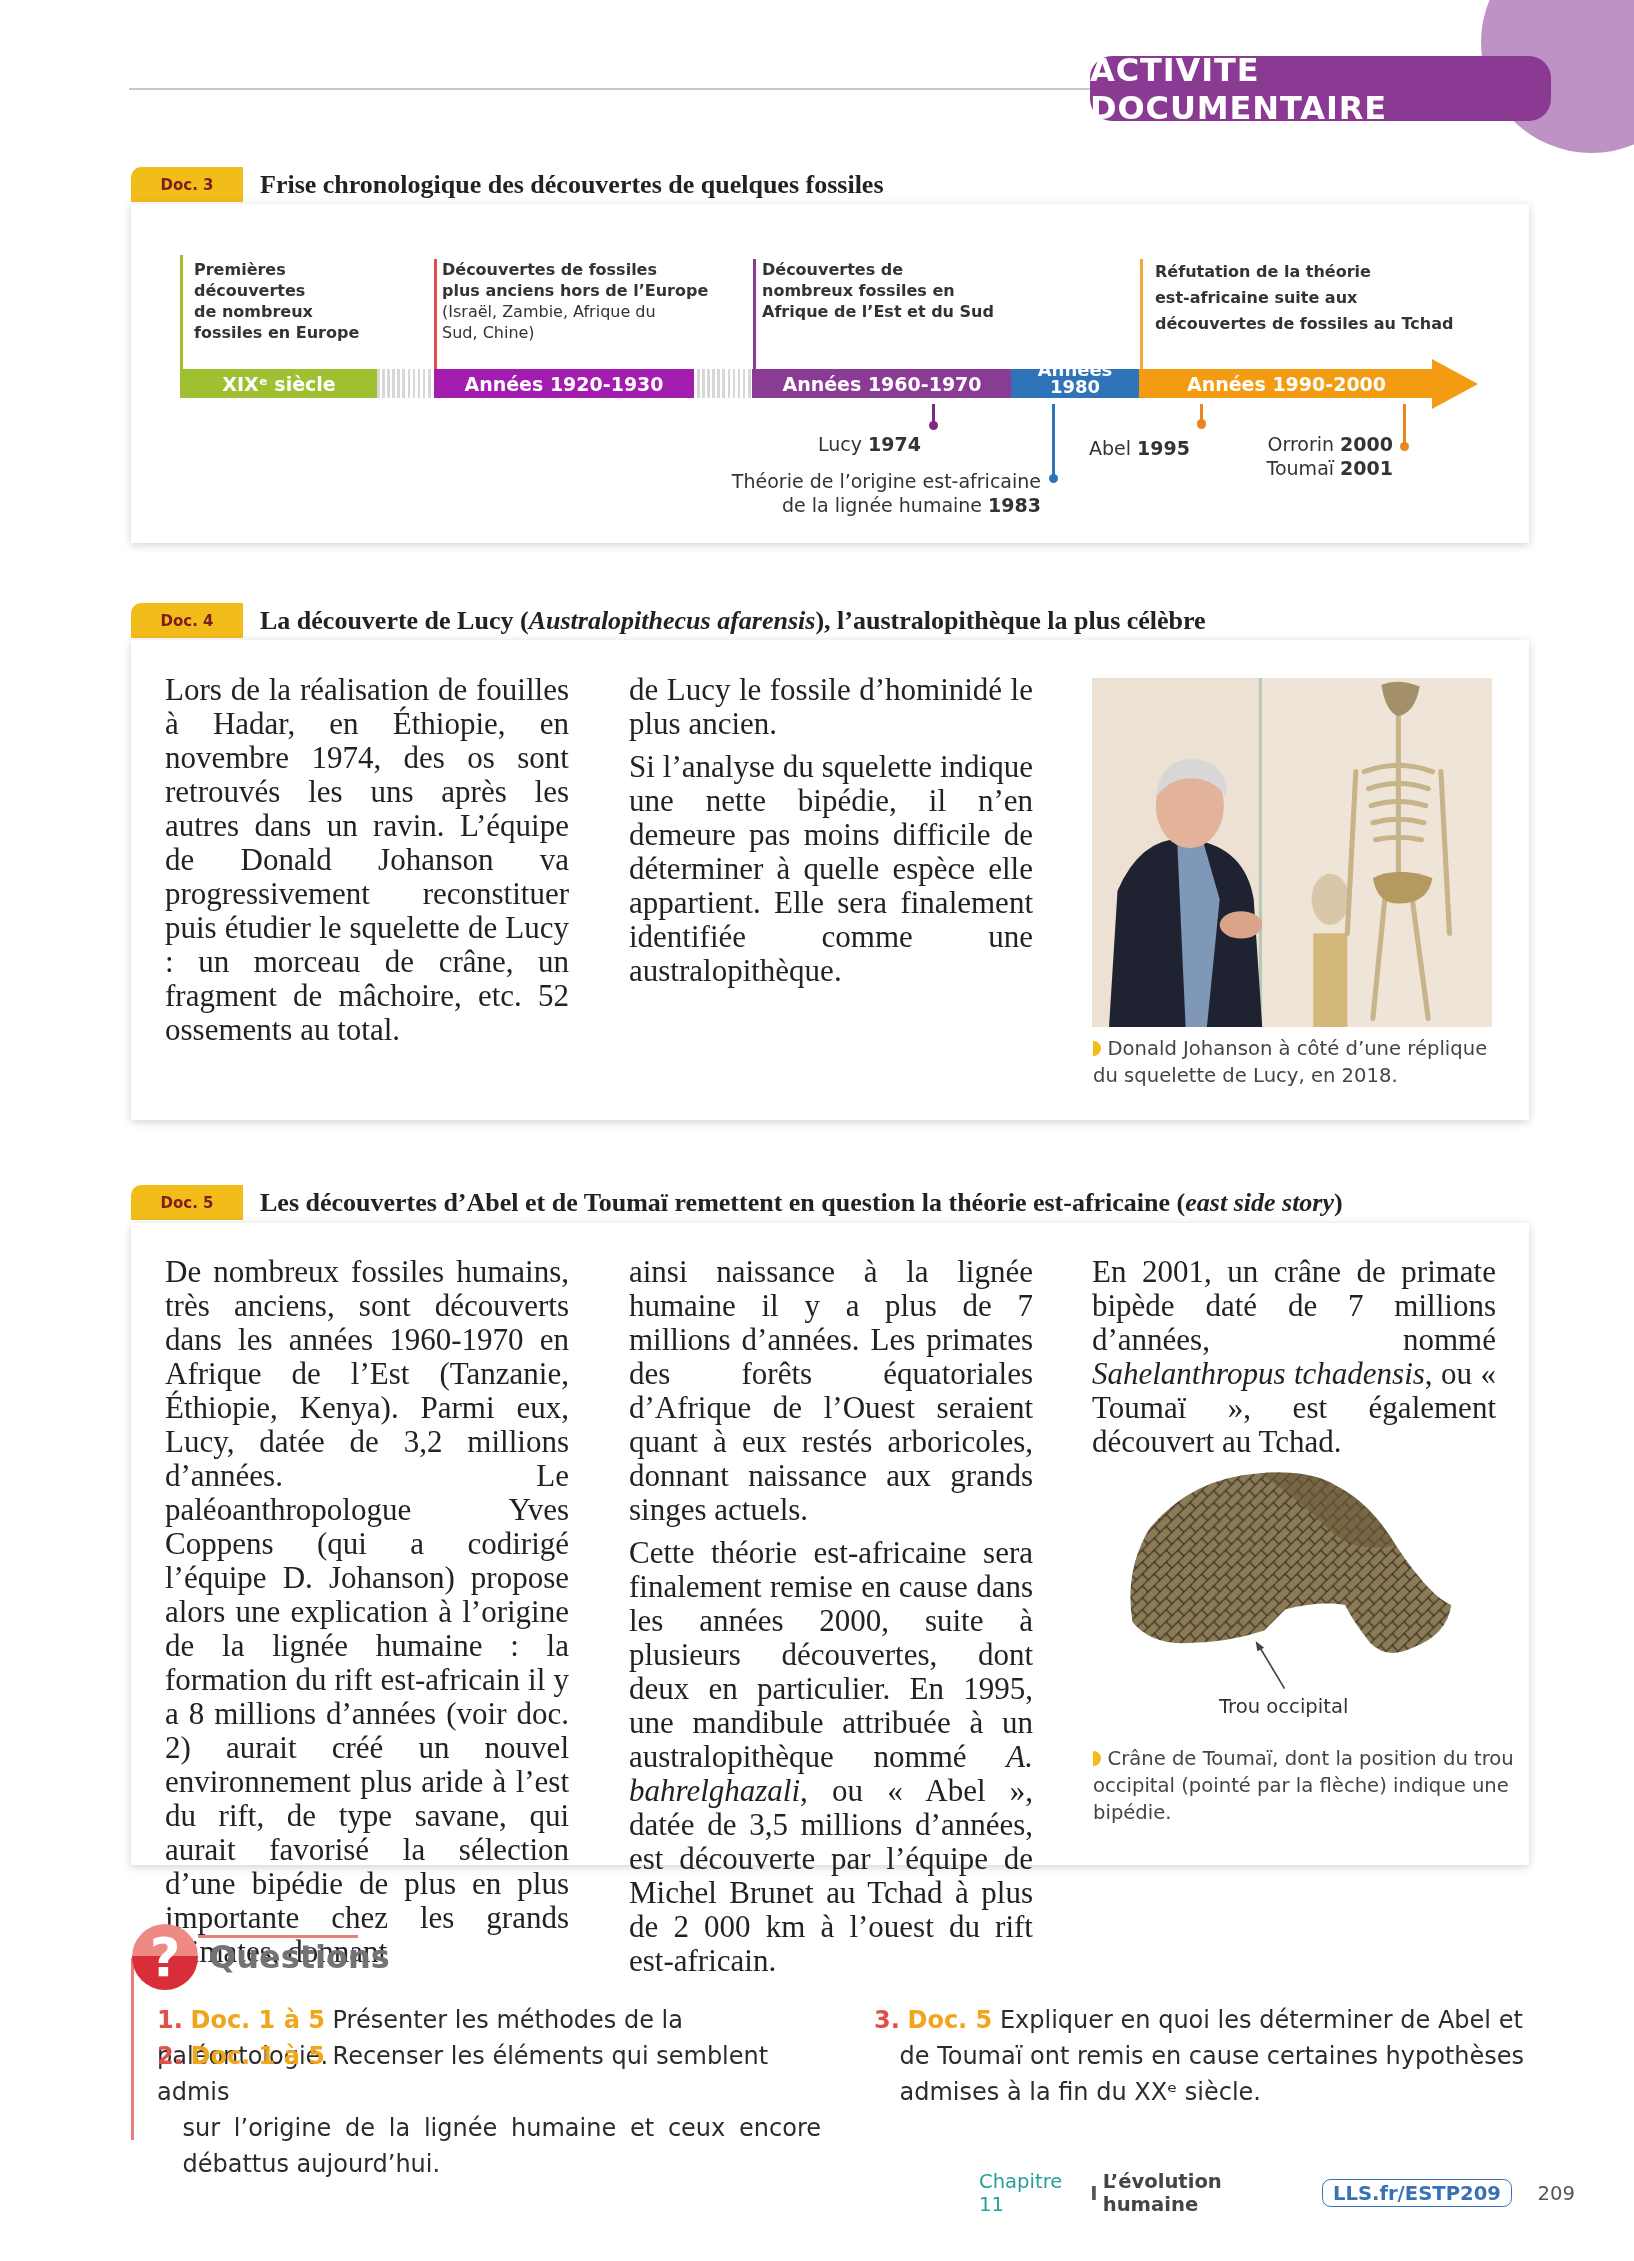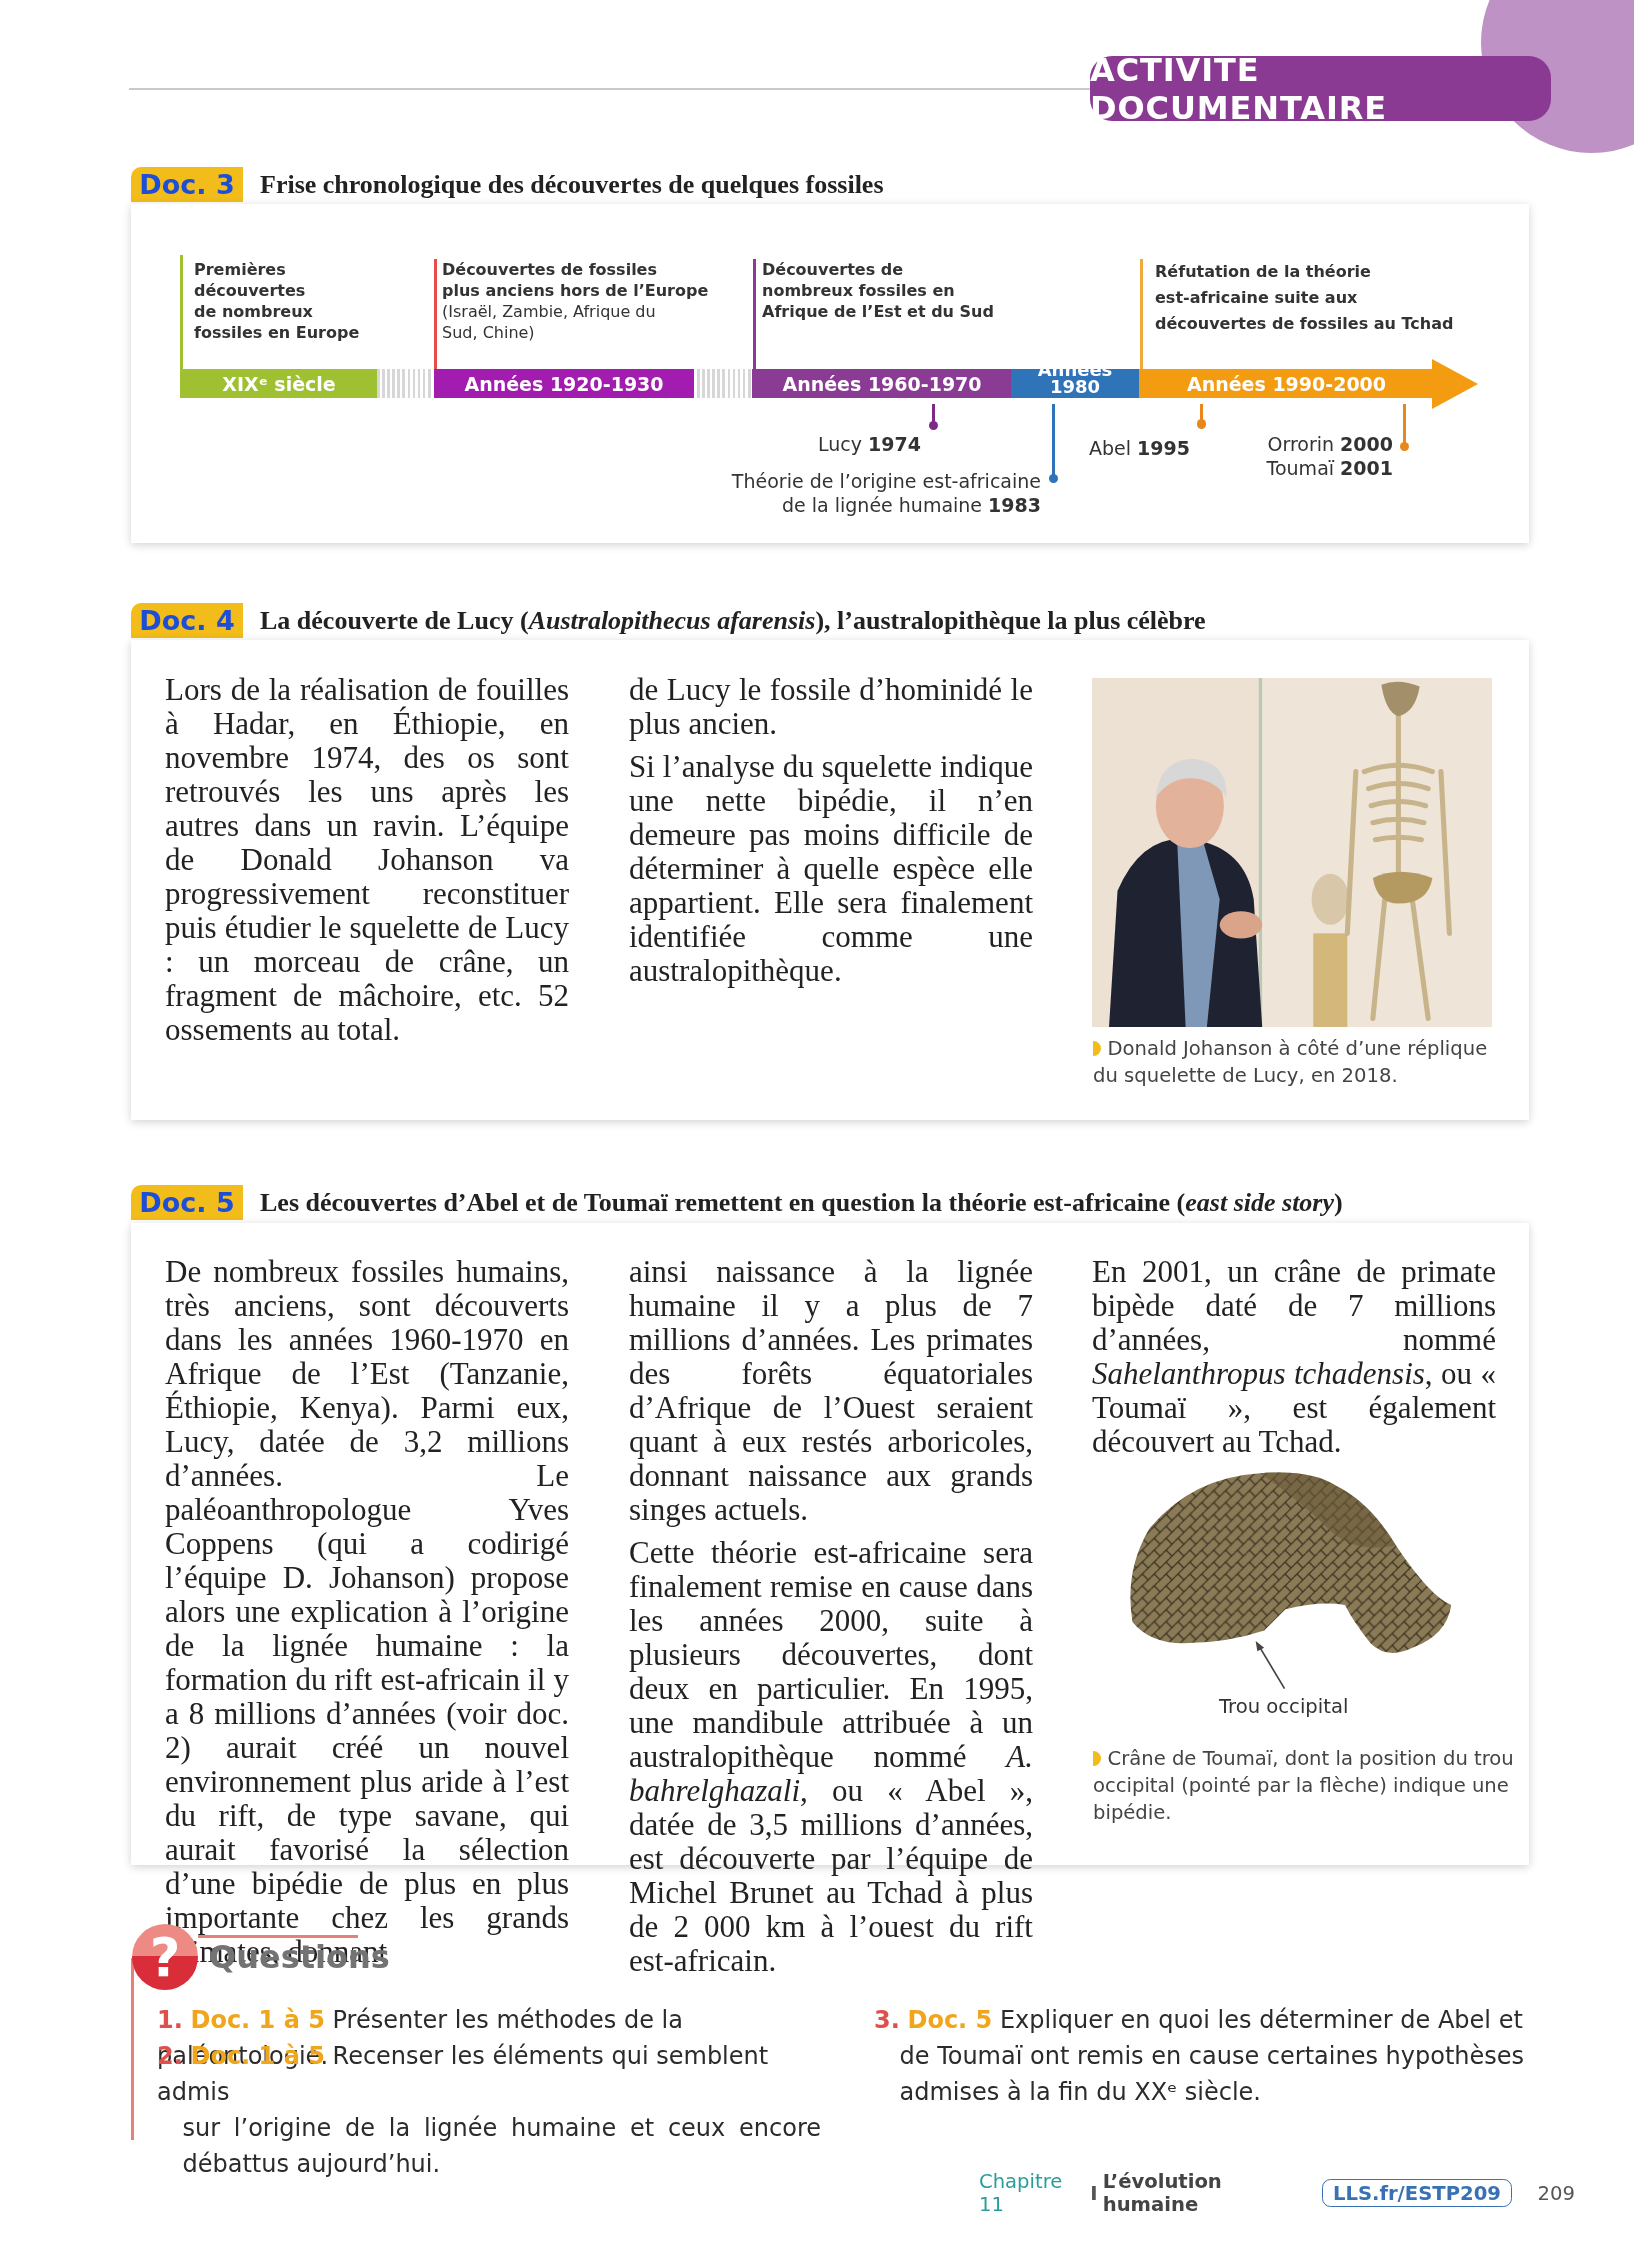--- a/index.html
+++ b/index.html
@@ -4,21 +4,21 @@
 <style>
   * { box-sizing: border-box; margin: 0; padding: 0; }
   html, body { width: 1635px; height: 2261px; background: #ffffff; overflow: hidden; }
   body { position: relative; font-family: "Liberation Sans", sans-serif; color: #2b2b2b; }
 
   .corner-circle { position: absolute; left: 1481px; top: -68px; width: 221px; height: 221px; border-radius: 50%; background: #bf92c6; }
   .top-rule { position: absolute; left: 129px; top: 88px; width: 979px; height: 1.7px; background: #c9c9c9; }
   .badge-activity { position: absolute; left: 1090px; top: 56px; width: 461px; height: 65px; border-radius: 22px; background: #8b3a93; color: #fff; font-family: "DejaVu Sans", sans-serif; font-weight: bold; font-size: 32px; letter-spacing: 0.9px; display: flex; align-items: center; justify-content: center; }
 
   .doc-header { position: absolute; left: 131px; height: 39px; display: flex; align-items: center; }
-  .doc-tag { width: 112px; height: 35px; background: #f2bc1a; color: #1d4ed8; font-family: "DejaVu Sans", sans-serif; font-weight: bold; font-size: 27px; display: flex; align-items: center; justify-content: center; border-radius: 10.2px 0 0 0; }
+  .doc-tag { width: 112px; height: 35px; background: #f2bc1a; color: #7f1d1d; font-family: "DejaVu Sans", sans-serif; font-weight: bold; font-size: 15px; display: flex; align-items: center; justify-content: center; border-radius: 10.2px 0 0 0; }
   .doc-title { margin-left: 17px; font-family: "Liberation Serif", serif; font-weight: bold; font-size: 26px; color: #222; white-space: nowrap; }
   .doc-title i { font-style: italic; }
 
   .card { position: absolute; left: 131px; width: 1398px; background: #fff; box-shadow: 0 1.7px 8.5px rgba(0,0,0,0.18); }
 
   
   .tl-label { position: absolute; font-family: "DejaVu Sans", sans-serif; font-size: 16px; line-height: 21px; color: #333; }
   .tl-vline { position: absolute; width: 2.6px; }
   .tl-seg { position: absolute; top: 369px; height: 29px; color: #fff; font-family: "DejaVu Sans", sans-serif; font-weight: bold; font-size: 19px; display: flex; align-items: center; justify-content: center; white-space: nowrap; }
   .tl-hatch { position: absolute; top: 369px; height: 29px; background: repeating-linear-gradient(90deg, #d7d7d7 0 2.6px, #fff 2.6px 5.1px); }

